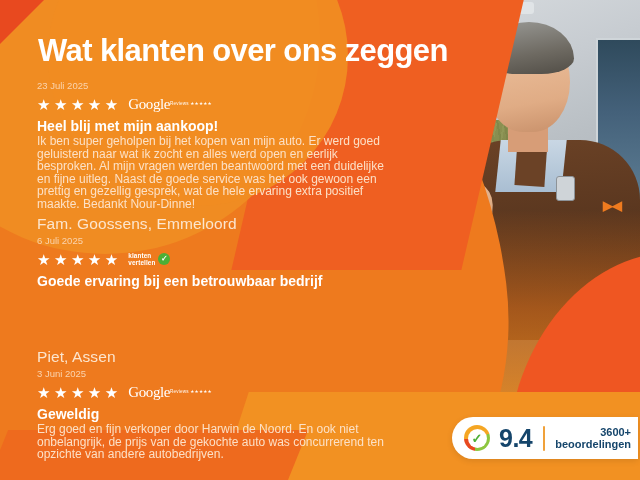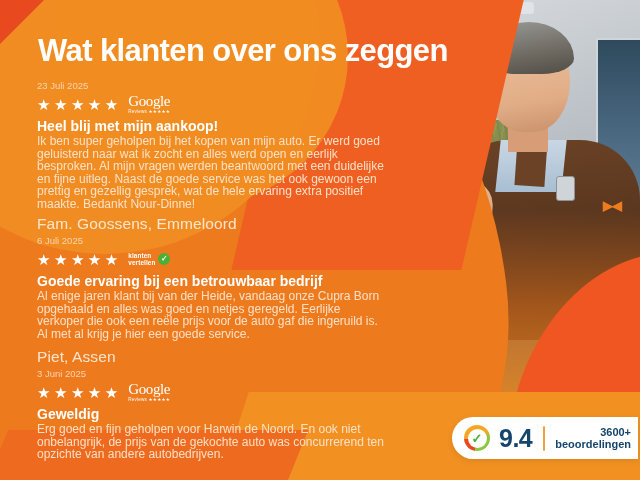--- a/index.html
+++ b/index.html
@@ -177,21 +177,21 @@
     color:#fde9d4;font-size:15.5px;font-weight:400;letter-spacing:.1px;
     line-height:18px;opacity:.97;
   }
   .rv-date{
     color:#fbd8b6;font-size:9.5px;line-height:13px;margin-top:1px;opacity:.95;
   }
   .rv-row{display:flex;align-items:center;gap:10px;margin-top:4px;height:16px;}
   .stars{display:flex;gap:3.5px;}
   .star{color:#ffffff;font-size:15px;line-height:15px;}
 
-  .glogo{display:flex;flex-direction:column;align-items:center;line-height:1;}
+  .glogo{display:flex;flex-direction:row;align-items:center;line-height:1;}
   .glogo-word{
     color:#ffffff;font-size:15px;font-weight:400;letter-spacing:-.4px;
     font-family:"Liberation Serif", serif;
   }
   .glogo-sub{
     color:#ffffff;font-size:4.6px;letter-spacing:.2px;margin-top:1px;opacity:.95;
     white-space:nowrap;
   }
   .kv{display:flex;align-items:center;gap:3px;}
   .kv-text{
@@ -314,41 +314,40 @@
         </div>
         <div class="kv">
           <div class="kv-text">
             <div>klanten</div>
             <div>vertellen</div>
           </div>
           <div class="kv-check">✓</div>
         </div>
       </div>
       <div class="rv-title">Goede ervaring bij een betrouwbaar bedrijf</div>
-      <div class="rv-body">Al enige jaren klant bij van der Heide, vandaag onze Cupra Born opgehaald en alles was goed en netjes geregeld. Eerlijke verkoper die ook een reële prijs voor de auto gaf die ingeruild is. Al met al krijg je hier een goede service.</div>
     </div>
 
     <div class="review r3">
       <div class="rv-name">Piet, Assen</div>
       <div class="rv-date">3 Juni 2025</div>
       <div class="rv-row">
         <div class="stars">
           <span class="star">★</span>
           <span class="star">★</span>
           <span class="star">★</span>
           <span class="star">★</span>
           <span class="star">★</span>
         </div>
         <div class="glogo">
           <span class="glogo-word">Google</span>
           <span class="glogo-sub">Reviews ★★★★★</span>
         </div>
       </div>
       <div class="rv-title">Geweldig</div>
-      <div class="rv-body">Erg goed en fijn geholpen voor Harwin de Noord. En ook niet onbelangrijk, de prijs van de gekochte auto was concurrerend ten opzichte van andere autobedrijven.</div>
+      <div class="rv-body">Erg goed en fijn verkoper door Harwin de Noord. En ook niet onbelangrijk, de prijs van de gekochte auto was concurrerend ten opzichte van andere autobedrijven.</div>
     </div>
 
     <div class="badge">
       <div class="badge-logo">
         <div class="badge-logo-inner">✓</div>
       </div>
       <div class="badge-score">9.4</div>
       <div class="badge-sep"></div>
       <div class="badge-meta">
         <span class="badge-count">3600+</span>

